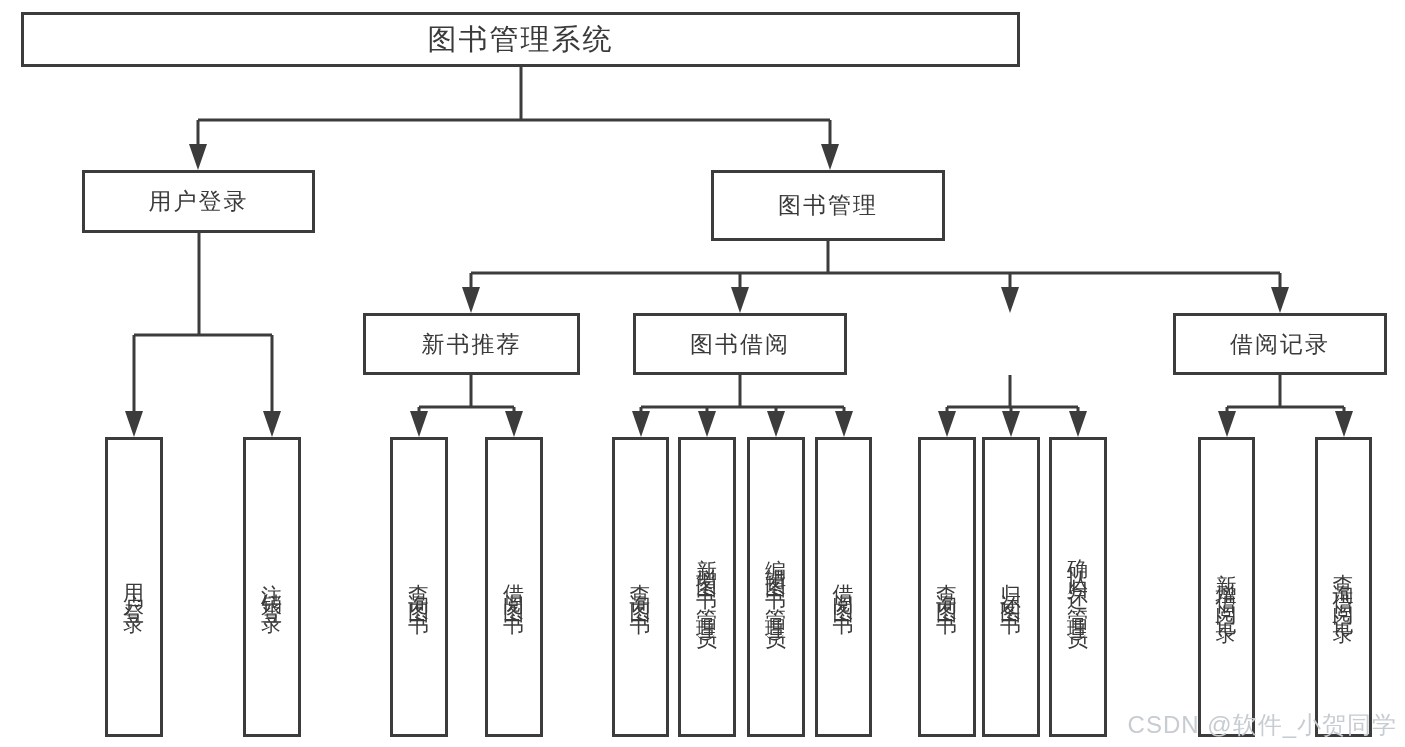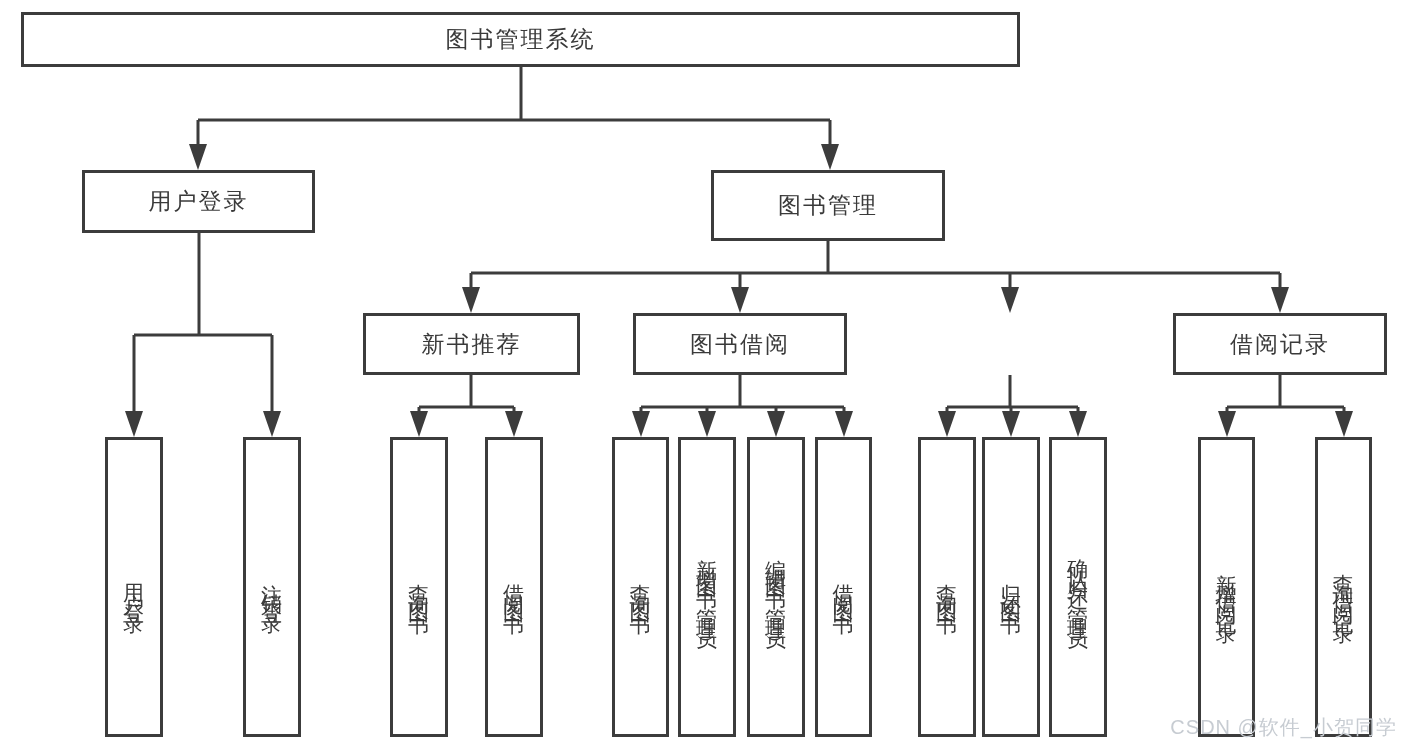--- a/index.html
+++ b/index.html
@@ -6,32 +6,32 @@
   #stage{
     position:relative;width:1405px;height:747px;background:#ffffff;overflow:hidden;
     font-family:"Liberation Sans","DejaVu Sans",sans-serif;color:#3a3a3a;
   }
   #wires{position:absolute;left:0;top:0;width:1405px;height:747px;}
   .node{
     position:absolute;box-sizing:border-box;background:#ffffff;
     border:3px solid #3c3c3c;display:flex;align-items:center;justify-content:center;
     color:#3a3a3a;text-align:center;z-index:2;
   }
-  .node.root{font-size:23px;letter-spacing:2px;}
+  .node.root{font-size:29px;letter-spacing:2px;}
   .node.branch{font-size:23px;letter-spacing:2px;}
   .node.leaf{
     font-size:21px;
     writing-mode:vertical-rl;
     text-orientation:mixed;
     letter-spacing:10px;
     line-height:1;
   }
   .watermark{
     position:absolute;right:8px;bottom:6px;z-index:5;
-    font-size:20px;color:#c7ccd2;letter-spacing:1px;white-space:nowrap;
+    font-size:24px;color:#c7ccd2;letter-spacing:1px;white-space:nowrap;
   }
 </style>
 </head>
 <body>
 
 <div id="stage">
 
   <svg id="wires" viewBox="0 0 1405 747" xmlns="http://www.w3.org/2000/svg">
     <g stroke="#3c3c3c" stroke-width="3" fill="none">
 

